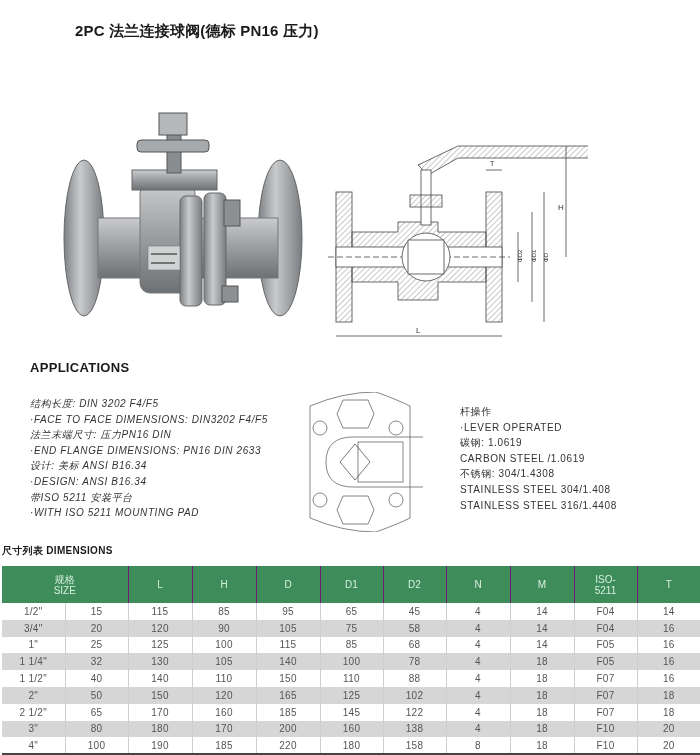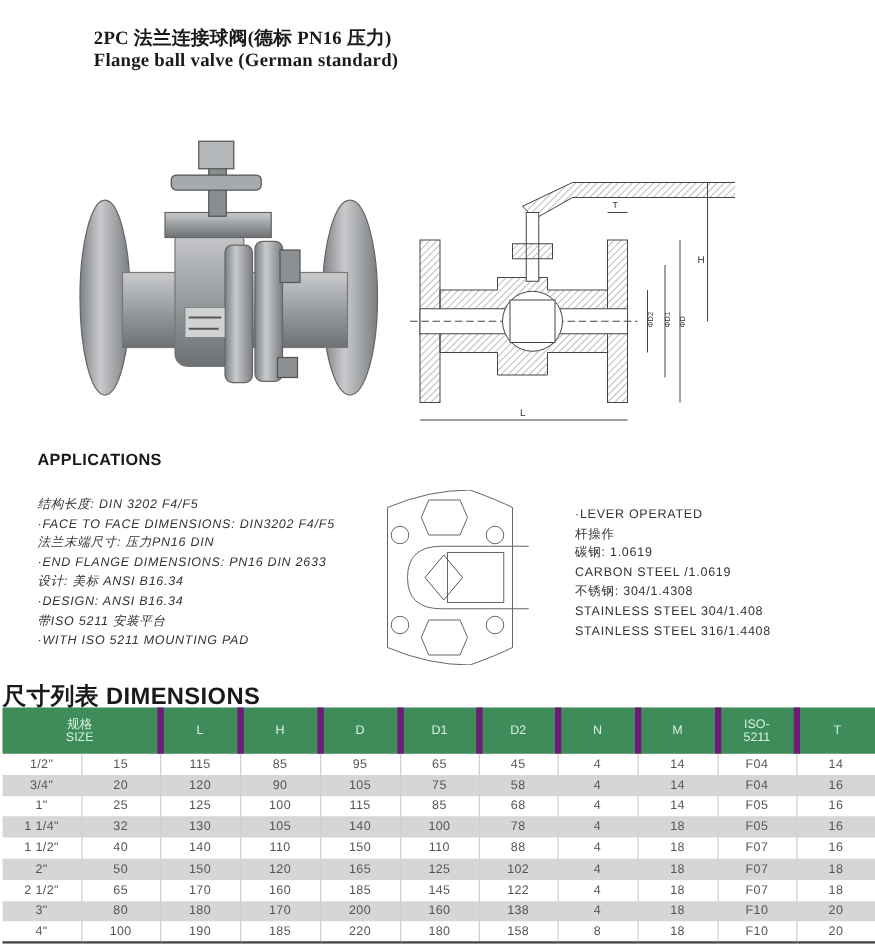--- a/index.html
+++ b/index.html
@@ -1,49 +1,48 @@
 <!DOCTYPE html>
 <html><head>
 <meta charset="utf-8">
 <style>
   * { box-sizing: border-box; margin: 0; padding: 0; }
   html, body { width: 700px; height: 755px; background: #ffffff; overflow: hidden; }
   body { position: relative; font-family: "Liberation Sans", "DejaVu Sans", sans-serif; color: #222; }
 
-  .title { position: absolute; left: 75px; top: 22px; font-weight: bold; font-size: 15px; line-height: 18px; color: #1a1a1a; letter-spacing: 0.2px; font-family: Liberation Serif, serif; }
+  .title { position: absolute; left: 75px; top: 22px; font-weight: bold; font-size: 15px; line-height: 18px; color: #1a1a1a; letter-spacing: 0.2px; }
   .title .l2 { display: block; }
 
   .photo { position: absolute; left: 62px; top: 108px; width: 245px; height: 235px; }
   .drawing { position: absolute; left: 328px; top: 140px; width: 260px; height: 205px; }
 
   .apps-head { position: absolute; left: 30px; top: 360px; font-weight: bold; font-size: 13px; letter-spacing: 0.3px; color: #1a1a1a; }
   .apps-list { position: absolute; left: 30px; top: 396px; font-size: 10px; line-height: 15.6px; color: #333; letter-spacing: 0.6px; }
   .apps-list div { white-space: nowrap; font-style: italic; }
 
   .topview { position: absolute; left: 298px; top: 392px; width: 130px; height: 140px; }
 
   .mat-list { position: absolute; left: 460px; top: 404px; font-size: 10px; line-height: 15.6px; color: #333; letter-spacing: 0.6px; }
   .mat-list div { white-space: nowrap; }
 
-  .dim-head { position: absolute; left: 2px; top: 544px; font-weight: bold; font-size: 19px; color: #1a1a1a; letter-spacing: 0.3px; }
+  .dim-head { position: absolute; left: 2px; top: 544px; font-weight: bold; font-size: 10px; color: #1a1a1a; letter-spacing: 0.3px; }
 
   table.dims { position: absolute; left: 2px; top: 566px; width: 698px; border-collapse: collapse; table-layout: fixed; }
-  table.dims th { background: #3d8c5a; color: #d8efe0; font-weight: normal; font-size: 10px; height: 37px; border-right: 5px solid #701a75; text-align: center; line-height: 11px; }
+  table.dims th { background: #3d8c5a; color: #d8efe0; font-weight: normal; font-size: 10px; height: 37px; border-right: 1px solid #701a75; text-align: center; line-height: 11px; }
   table.dims th:last-child { border-right: none; }
   table.dims td { height: 16.8px; font-size: 10px; color: #555; text-align: center; border-right: 1px solid #cfcfcf; letter-spacing: 0.3px; }
   table.dims td:last-child { border-right: none; }
   table.dims tr.alt td { background: #d6d6d6; }
   table.dims tr.last td { border-bottom: 2px solid #444; }
 </style>
 </head>
 <body>
 
 <div class="title">
   <span class="l2">2PC 法兰连接球阀(德标 PN16 压力)</span>
-  <span class="l2">Flange ball valve (German standard)</span>
 </div>
 
 <svg class="photo" viewBox="0 0 245 235">
   <defs>
     <linearGradient id="metal" x1="0" x2="0" y1="0" y2="1">
       <stop offset="0" stop-color="#c9cbcd"></stop>
       <stop offset="0.5" stop-color="#9a9da0"></stop>
       <stop offset="1" stop-color="#6e7174"></stop>
     </linearGradient>
     <linearGradient id="metalH" x1="0" x2="1" y1="0" y2="0">
@@ -135,22 +134,22 @@
   <circle cx="22" cy="36" r="7"></circle>
   <circle cx="98" cy="36" r="7"></circle>
   <circle cx="22" cy="108" r="7"></circle>
   <circle cx="98" cy="108" r="7"></circle>
   <path d="M28 70 Q28 45 55 45 L125 45 M28 70 Q28 95 55 95 L125 95"></path>
   <rect x="60" y="50" width="45" height="40"></rect>
   <polygon points="57,52 72,70 57,88 42,70" stroke="#555"></polygon>
 </svg>
 
 <div class="mat-list">
+  <div>杆操作</div>
   <div>·LEVER OPERATED</div>
-  <div>杆操作</div>
   <div>碳钢: 1.0619</div>
   <div>CARBON STEEL /1.0619</div>
   <div>不锈钢: 304/1.4308</div>
   <div>STAINLESS STEEL 304/1.408</div>
   <div>STAINLESS STEEL 316/1.4408</div>
 </div>
 
 <div class="dim-head">尺寸列表 DIMENSIONS</div>
 
 <table class="dims">

